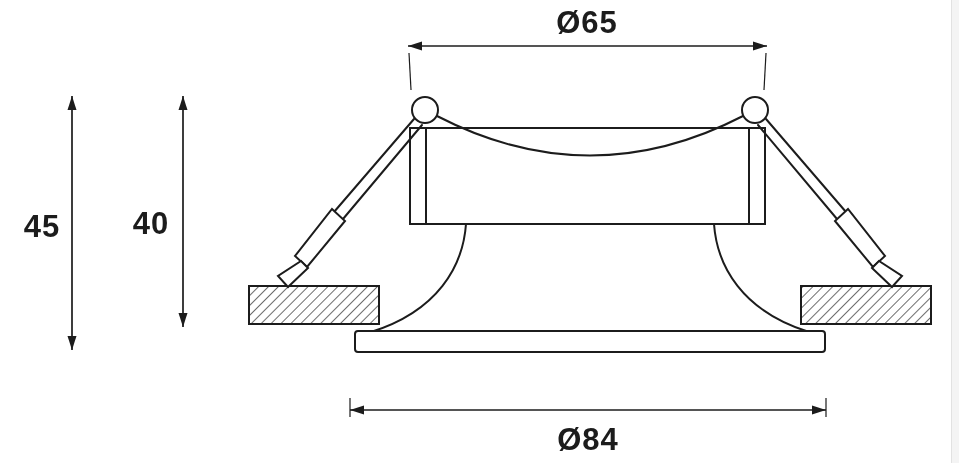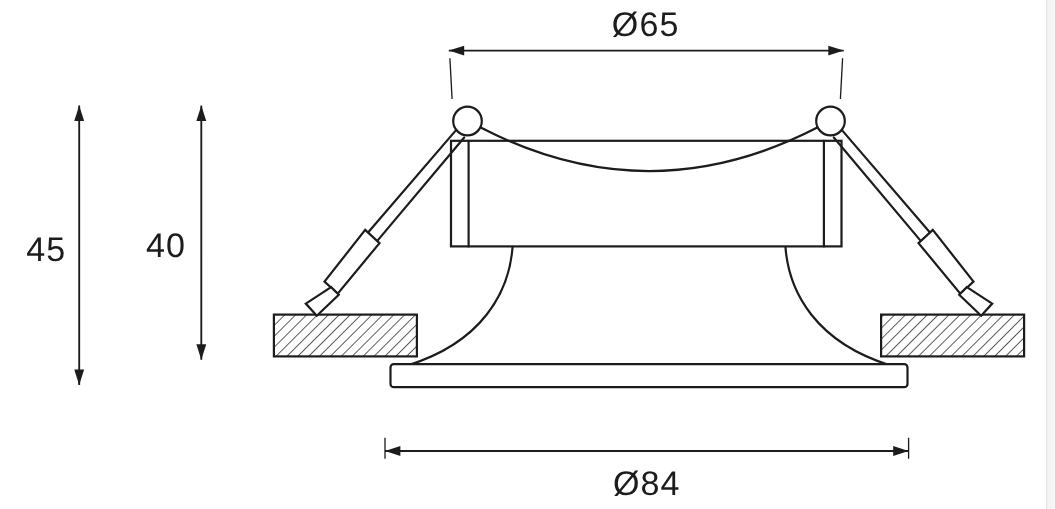--- a/index.html
+++ b/index.html
@@ -7,20 +7,21 @@
     padding: 0;
     background: #ffffff;
   }
   .canvas {
     position: relative;
     width: 959px;
     height: 463px;
     background: #ffffff;
     overflow: hidden;
     font-family: "Liberation Sans", "DejaVu Sans", sans-serif;
+    font-weight: bold;
   }
   .canvas svg {
     position: absolute;
     left: 0;
     top: 0;
     display: block;
   }
   svg text {
     font-family: "Liberation Sans", "DejaVu Sans", sans-serif;
     font-size: 31px;

